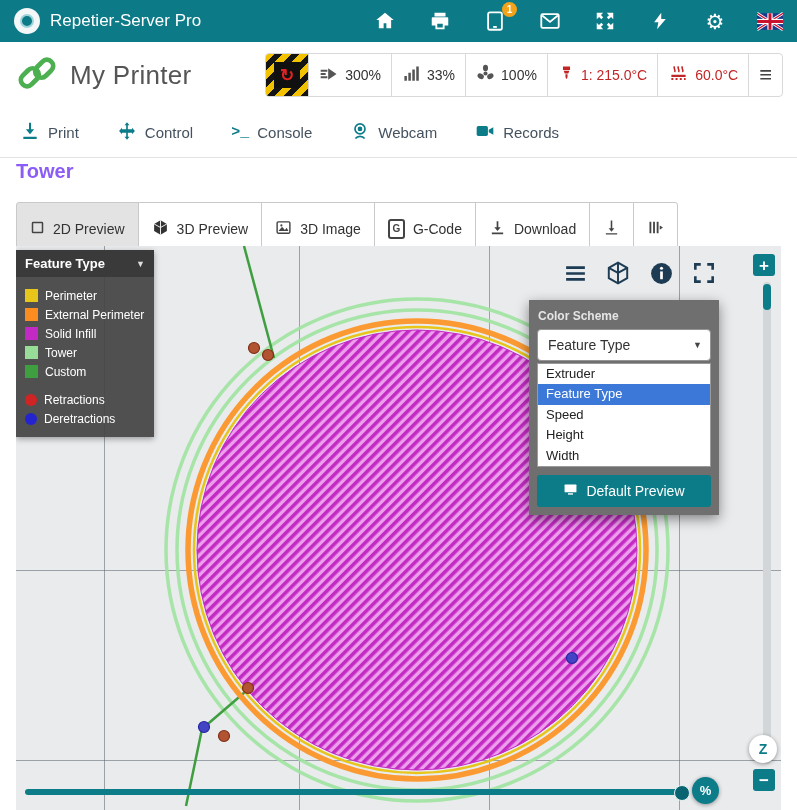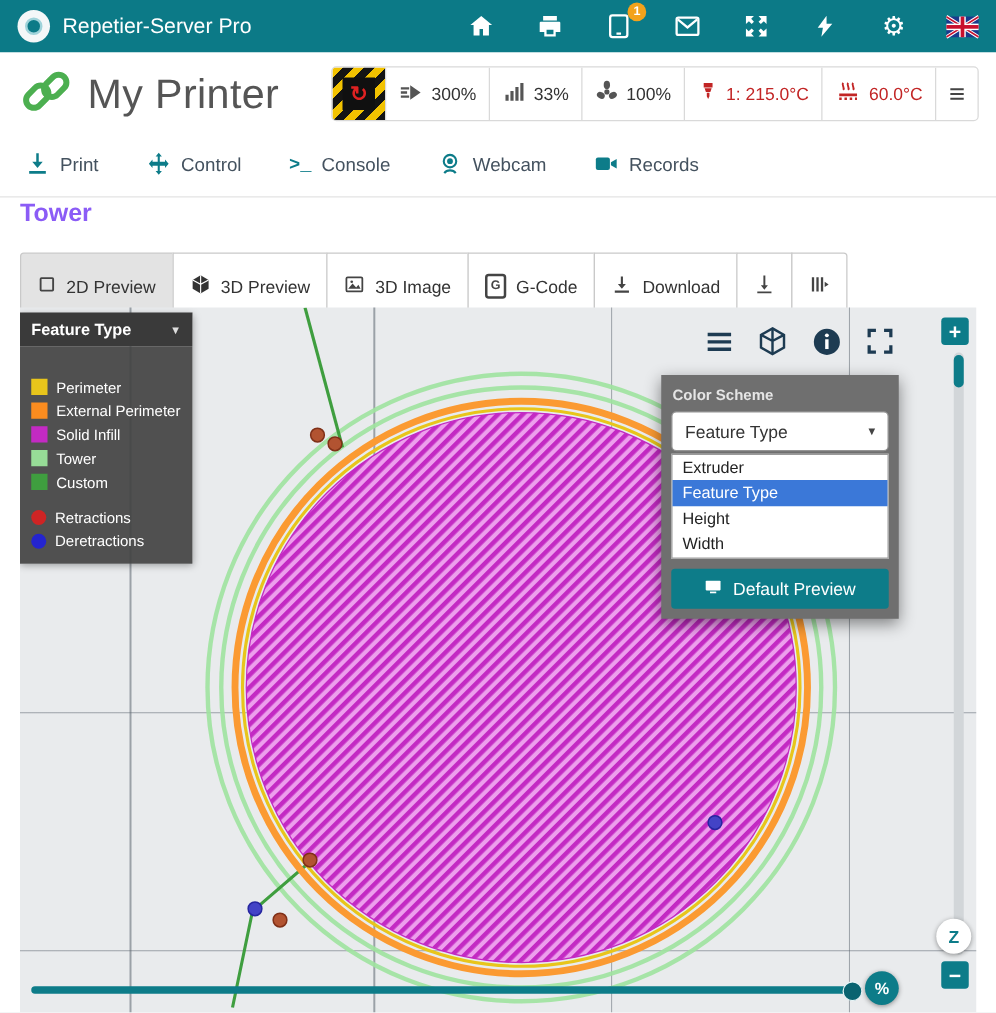--- a/index.html
+++ b/index.html
@@ -18,21 +18,21 @@
   .nav-icon{width:26px;height:26px;display:flex;align-items:center;justify-content:center;
             position:relative;cursor:pointer;}
   .gear-glyph{color:#fff;font-size:21px;line-height:1;}
   .badge{position:absolute;top:-6px;right:-9px;min-width:15px;height:15px;border-radius:8px;
          background:#f3a21b;color:#fff;font-size:10px;font-weight:bold;display:flex;
          align-items:center;justify-content:center;padding:0 3px;box-sizing:border-box;}
 
   
   .printer-header{position:absolute;top:42px;left:0;width:100%;height:66px;background:#fff;
                   display:flex;align-items:center;padding:0 14px;box-sizing:border-box;}
-  .printer-title{font-size:33px;color:#555;margin-left:10px;font-weight:400;letter-spacing:.3px;white-space:nowrap;}
+  .printer-title{font-size:26px;color:#555;margin-left:10px;font-weight:400;letter-spacing:.3px;white-space:nowrap;}
   .status-group{margin-left:auto;display:flex;align-items:stretch;height:42px;border:1px solid #d9d9d9;
                 border-radius:4px;overflow:hidden;background:#fff;}
   .status-seg{display:flex;align-items:center;gap:6px;padding:0 10px;border-left:1px solid #d9d9d9;
               font-size:14px;color:#333;cursor:pointer;white-space:nowrap;}
   .status-seg.first{border-left:none;padding:0;}
   .hazard{width:42px;height:42px;background:repeating-linear-gradient(135deg,#f2c200 0 6px,#141414 6px 12px);
           display:flex;align-items:center;justify-content:center;}
   .hazard-core{width:26px;height:26px;background:#101010;color:#e02222;display:flex;align-items:center;
                justify-content:center;font-size:17px;font-weight:bold;line-height:1;}
   .temp-text{color:#c22525;}
@@ -62,21 +62,21 @@
              repeating-linear-gradient(to right, transparent 0 189px, rgba(90,100,110,.55) 189px 190px),
              repeating-linear-gradient(to bottom, transparent 0 189px, rgba(90,100,110,.55) 189px 190px);
            background-position:94px 0,0 135px;overflow:hidden;}
   .gcsvg{position:absolute;left:0;top:0;}
 
   
   .legend{position:absolute;left:0;top:4px;width:138px;box-shadow:0 2px 6px rgba(0,0,0,.35);z-index:4;}
   .legend-header{background:#3a3a3a;color:#fff;font-size:13px;font-weight:bold;display:flex;
                  align-items:center;justify-content:space-between;padding:6px 9px;cursor:pointer;}
   .legend-chevron{font-size:9px;color:#ddd;}
-  .legend-body{background:rgba(66,66,66,.92);padding:23px 9px 9px;}
+  .legend-body{background:rgba(66,66,66,.92);padding:9px 9px 9px;}
   .legend-row{display:flex;align-items:center;gap:7px;height:19px;color:#fff;font-size:12px;white-space:nowrap;}
   .swatch{width:13px;height:13px;flex:0 0 auto;}
   .marker{width:12px;height:12px;border-radius:50%;flex:0 0 auto;}
   .legend-gap{height:9px;}
 
   
   .pv-icons{position:absolute;top:14px;right:64px;display:flex;align-items:center;gap:17px;z-index:3;}
   .pv-icon{width:26px;height:26px;display:flex;align-items:center;justify-content:center;cursor:pointer;}
 
   
@@ -431,20 +431,21 @@
 
   <div class="popup">
     <div class="popup-title">Color Scheme</div>
     <div class="popup-select">
       <span>Feature Type</span>
       <span class="select-chevron">▼</span>
     </div>
     <div class="popup-options">
       <div class="popup-option">Extruder</div>
       <div class="popup-option hl">Feature Type</div>
+      <div class="popup-option">Speed</div>
       <div class="popup-option">Height</div>
       <div class="popup-option">Width</div>
     </div>
     <div class="popup-btn">
       <span>
         <svg width="15" height="15" viewBox="0 0 24 24" fill="#fff">
             <rect x="2.5" y="4" width="19" height="12.5" rx="1"></rect>
             <rect x="8" y="18" width="8" height="2.2"></rect>
           </svg>
       </span>

